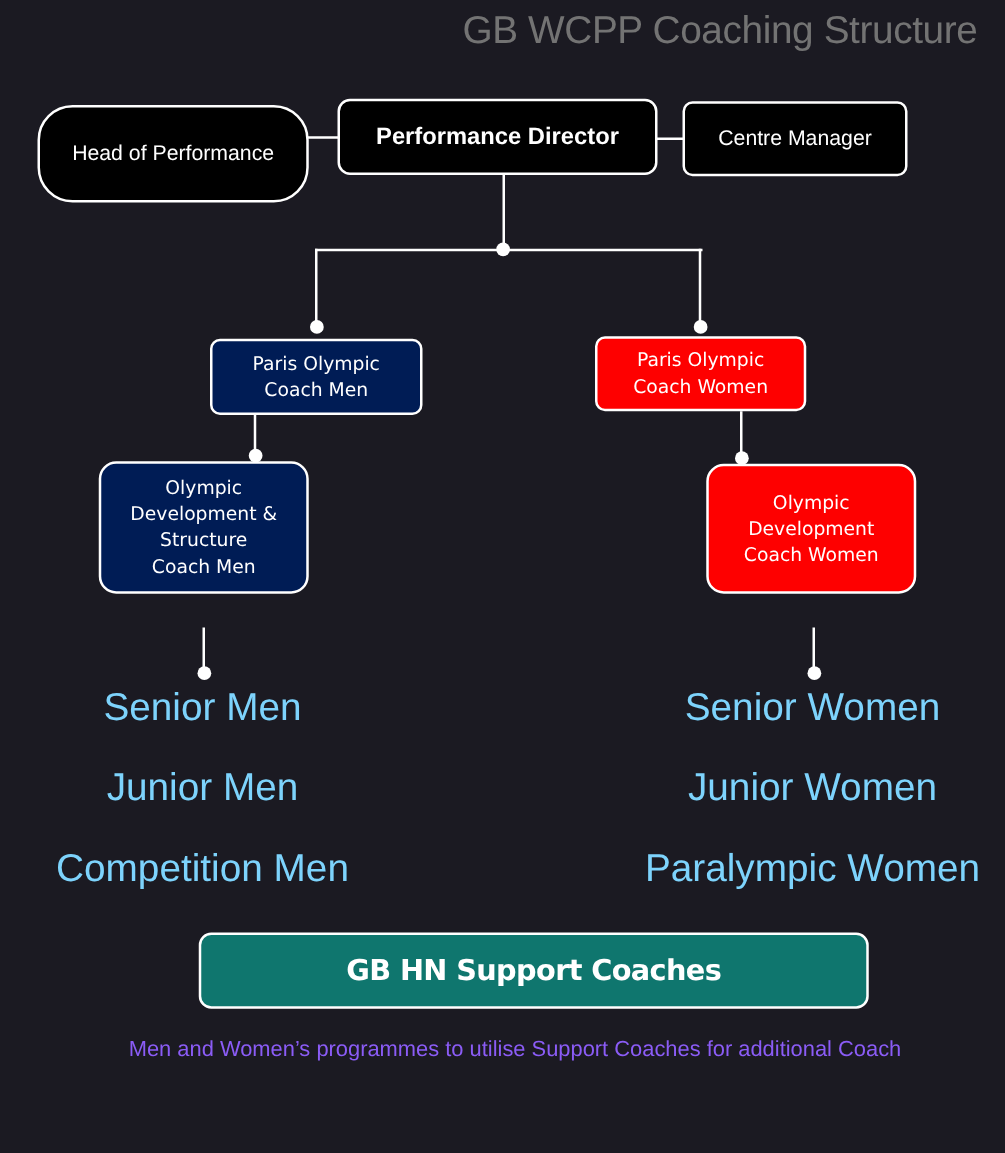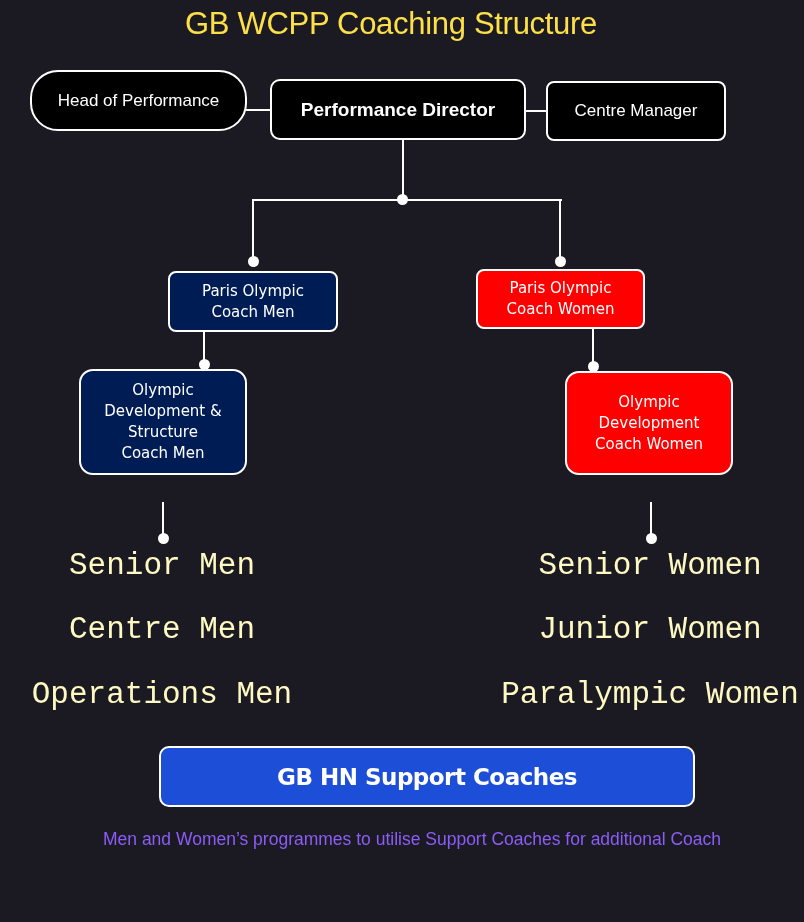--- a/index.html
+++ b/index.html
@@ -11,63 +11,63 @@
       height: 922px;
       background: #1b1a22;
       position: relative;
       overflow: hidden;
       font-family: "DejaVu Sans", sans-serif;
       color: #ffffff;
     }
     .abs { position: absolute; }
     .title {
       left: 0; top: 6px; width: 782px;
-      text-align: center;
+      text-align: right;
       font-family: "Liberation Sans", sans-serif;
       font-size: 31px;
       letter-spacing: -0.3px;
-      color: #fde047;
+      color: #737373;
     }
     .box {
       position: absolute;
       box-sizing: border-box;
       border: 2px solid #ffffff;
       border-radius: 8px;
       display: flex;
       align-items: center;
       justify-content: center;
       text-align: center;
       color: #ffffff;
     }
     .box.black { background: #000000; }
     .box.navy { background: #001c55; }
     .box.red { background: #fe0000; }
-    .box.green { background: #1d4ed8; border-radius: 10px; }
+    .box.green { background: #0f766e; border-radius: 10px; }
     .box-top {
       font-family: "Liberation Sans", sans-serif;
       font-size: 17px;
       line-height: 22px;
     }
     .box-pd {
       font-family: "Liberation Sans", sans-serif;
       font-weight: bold;
       font-size: 19px;
     }
     .box-mid {
       font-family: "DejaVu Sans", sans-serif;
       font-size: 15px;
       line-height: 21px;
     }
     .group-label {
       position: absolute;
-      font-family: Liberation Mono, monospace;
+      font-family: Liberation Sans, sans-serif;
       font-size: 31px;
       text-align: center;
       white-space: nowrap;
-      color: #fef9c3;
+      color: #7dd3fc;
     }
     .support-label {
       font-family: "DejaVu Sans", sans-serif;
       font-weight: bold;
       font-size: 23px;
       letter-spacing: -0.5px;
     }
     .footnote {
       left: 40px; top: 827px; width: 744px;
       text-align: center;
@@ -85,21 +85,21 @@
     }
   </style>
 </head>
 <body>
 
 <div class="abs title">GB WCPP Coaching Structure</div>
 
 <div class="line" style="left:246px; top:109px; width:26px; height:2px;"></div>
 <div class="line" style="left:524px; top:110px; width:24px; height:2px;"></div>
 
-<div class="box black box-top" style="left:30px; top:70px; width:217px; height:61px;border-radius:28px;">
+<div class="box black box-top" style="left:30px; top:84px; width:217px; height:78px;border-radius:28px;">
   <div>
     <div>Head of Performance</div>
   </div>
 </div>
 <div class="box black box-pd" style="left:270px; top:79px; width:256px; height:61px;border-radius:10px;">
   <span>Performance Director</span>
 </div>
 <div class="box black box-top" style="left:546px; top:81px; width:180px; height:60px;">
   <span>Centre Manager</span>
 </div>
@@ -145,22 +145,22 @@
     <div>Coach Women</div>
   </div>
 </div>
 
 <div class="line" style="left:162px; top:502px; width:2px; height:36px;"></div>
 <div class="dot" style="left:158px; top:533px;"></div>
 <div class="line" style="left:650px; top:502px; width:2px; height:36px;"></div>
 <div class="dot" style="left:646px; top:533px;"></div>
 
 <div class="group-label" style="left:12px; top:548px; width:300px;">Senior Men</div>
-<div class="group-label" style="left:12px; top:612px; width:300px;">Centre Men</div>
-<div class="group-label" style="left:12px; top:677px; width:300px;">Operations Men</div>
+<div class="group-label" style="left:12px; top:612px; width:300px;">Junior Men</div>
+<div class="group-label" style="left:12px; top:677px; width:300px;">Competition Men</div>
 
 <div class="group-label" style="left:490px; top:548px; width:320px;">Senior Women</div>
 <div class="group-label" style="left:490px; top:612px; width:320px;">Junior Women</div>
 <div class="group-label" style="left:490px; top:677px; width:320px;">Paralympic Women</div>
 
 <div class="box green support-label" style="left:159px; top:746px; width:536px; height:61px;">
   <span>GB HN Support Coaches</span>
 </div>
 
 <div class="abs footnote">

